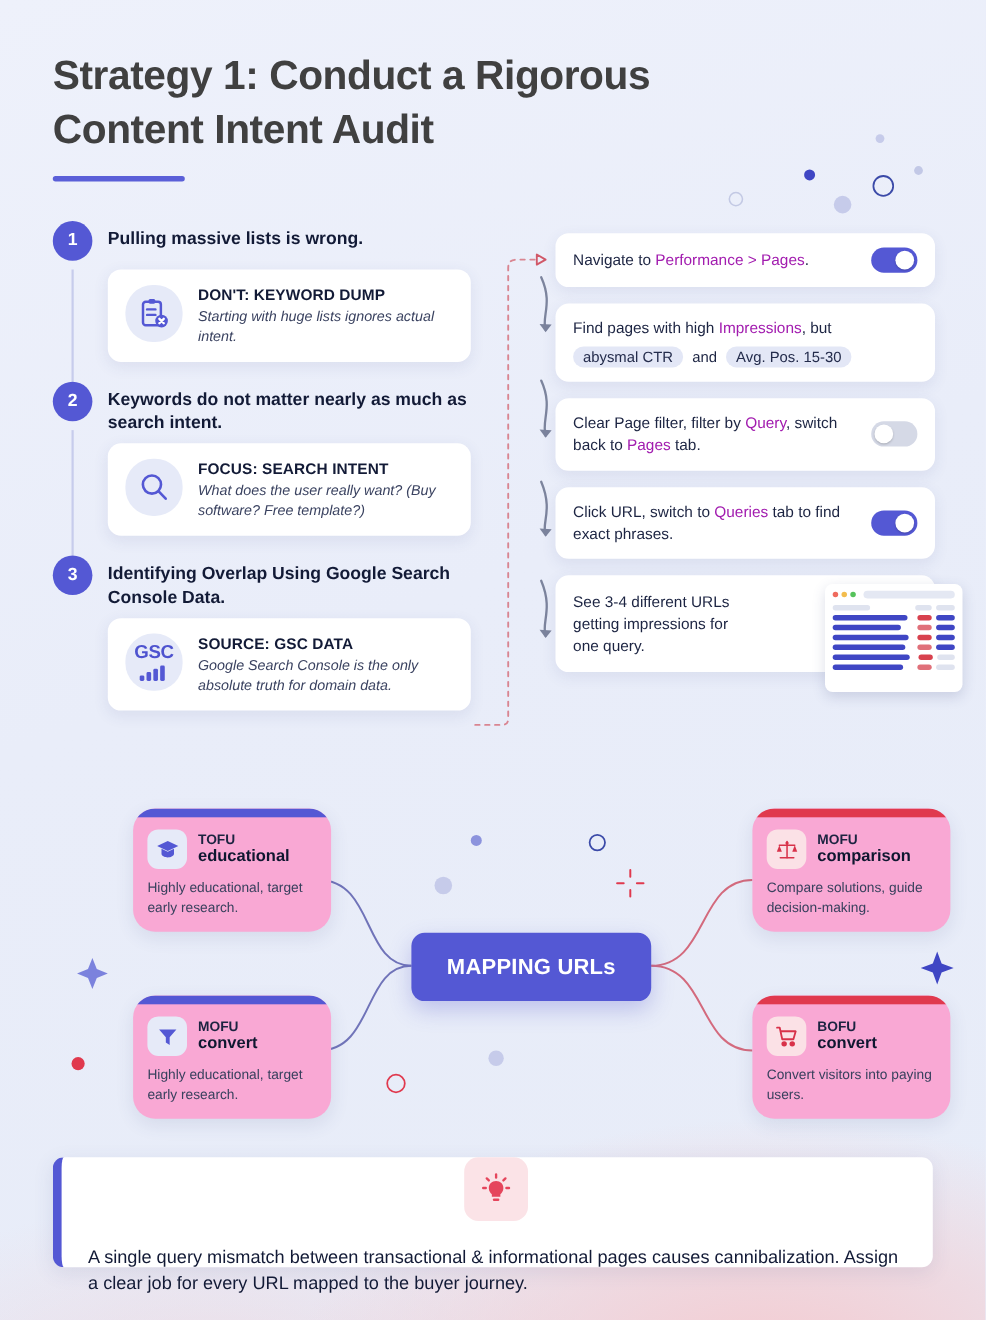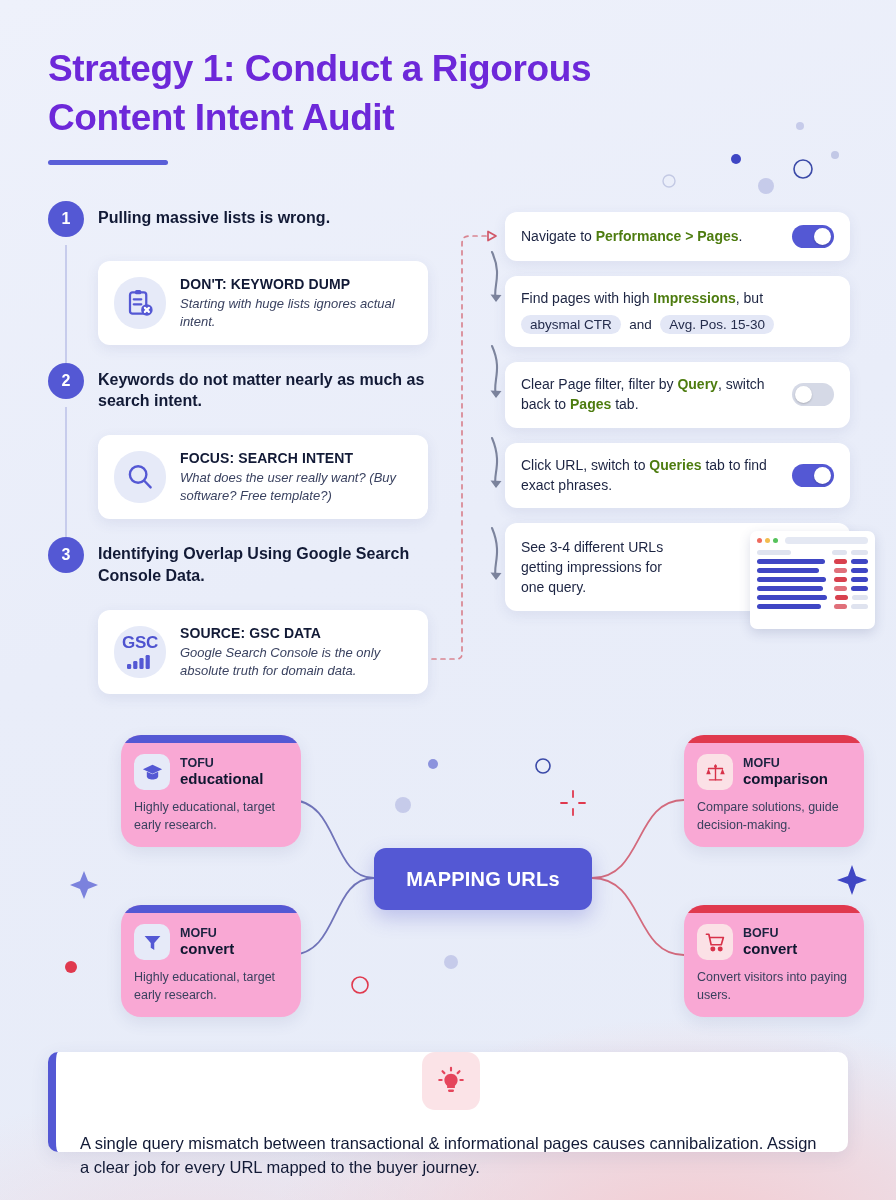--- a/index.html
+++ b/index.html
@@ -20,21 +20,21 @@
       linear-gradient(160deg, #eef1fb 0%, #e9edf9 45%, #e7ecf8 100%);
   }
   #deco { position: absolute; inset: 0; pointer-events: none; }
 
   .page { position: absolute; inset: 0; }
 
   
   #title-block { position: absolute; left: 48px; top: 44px; width: 640px; }
   #title-block h1 {
     font-size: 37px; line-height: 1.33; font-weight: bold;
-    color: #6d28d9; letter-spacing: -0.4px;
+    color: #404040; letter-spacing: -0.4px;
   }
   #title-rule {
     margin-top: 18px; width: 120px; height: 5px;
     background: #5a5fd8; border-radius: 3px;
   }
 
   
   #steps { position: absolute; left: 48px; top: 205px; width: 380px; }
   .step { position: relative; margin-bottom: 22px; }
   .step-head { display: flex; align-items: flex-start; gap: 14px; }
@@ -47,24 +47,24 @@
   .step-title {
     font-size: 16px; font-weight: bold; color: #121a36; line-height: 1.33;
     padding-top: 2px;
   }
   .step-line {
     position: absolute; left: 17px; top: 40px; bottom: -18px;
     width: 2px; background: #c7ccec;
   }
   .step:last-child .step-line { display: none; }
   .info-card {
-    margin-left: 50px; margin-top: 24px;
+    margin-left: 50px; margin-top: 8px;
     background: #fff; border-radius: 12px;
     padding: 14px 16px;
-    display: flex; gap: 14px; align-items: center;
+    display: flex; gap: 14px; align-items: flex-start;
     box-shadow: 0 4px 14px rgba(60,70,130,0.09);
   }
   .info-icon {
     flex: 0 0 auto; width: 52px; height: 52px; border-radius: 25px;
     background: #e6eaf8; display: flex; align-items: center; justify-content: center;
     color: #5458d4;
   }
   .info-body { padding-top: 1px; }
   .info-title {
     font-size: 14px; font-weight: bold; color: #121a36; letter-spacing: 0.1px;
@@ -75,21 +75,21 @@
   
   #flow { position: absolute; left: 505px; top: 212px; width: 345px; }
   .flow-card {
     background: #fff; border-radius: 12px;
     box-shadow: 0 4px 14px rgba(60,70,130,0.09);
     padding: 13px 16px;
     display: flex; align-items: center; gap: 10px;
     position: relative;
   }
   .flow-text { font-size: 14px; color: #1c2442; line-height: 1.42; flex: 1 1 auto; }
-  .flow-text b { font-weight: bold; color: #4d7c0f; margin-top: 40px; }
+  .flow-text b { font-weight: normal; color: #a21caf; margin-top: 40px; }
   .chip {
     display: inline-block; background: #e3e7f6; color: #242c4c;
     border-radius: 10px; padding: 2px 9px; font-size: 13.5px;
     margin-top: 4px;
   }
   .toggle {
     flex: 0 0 auto; width: 42px; height: 23px; border-radius: 12px;
     position: relative;
   }
   .toggle.on { background: #5458d4; }

